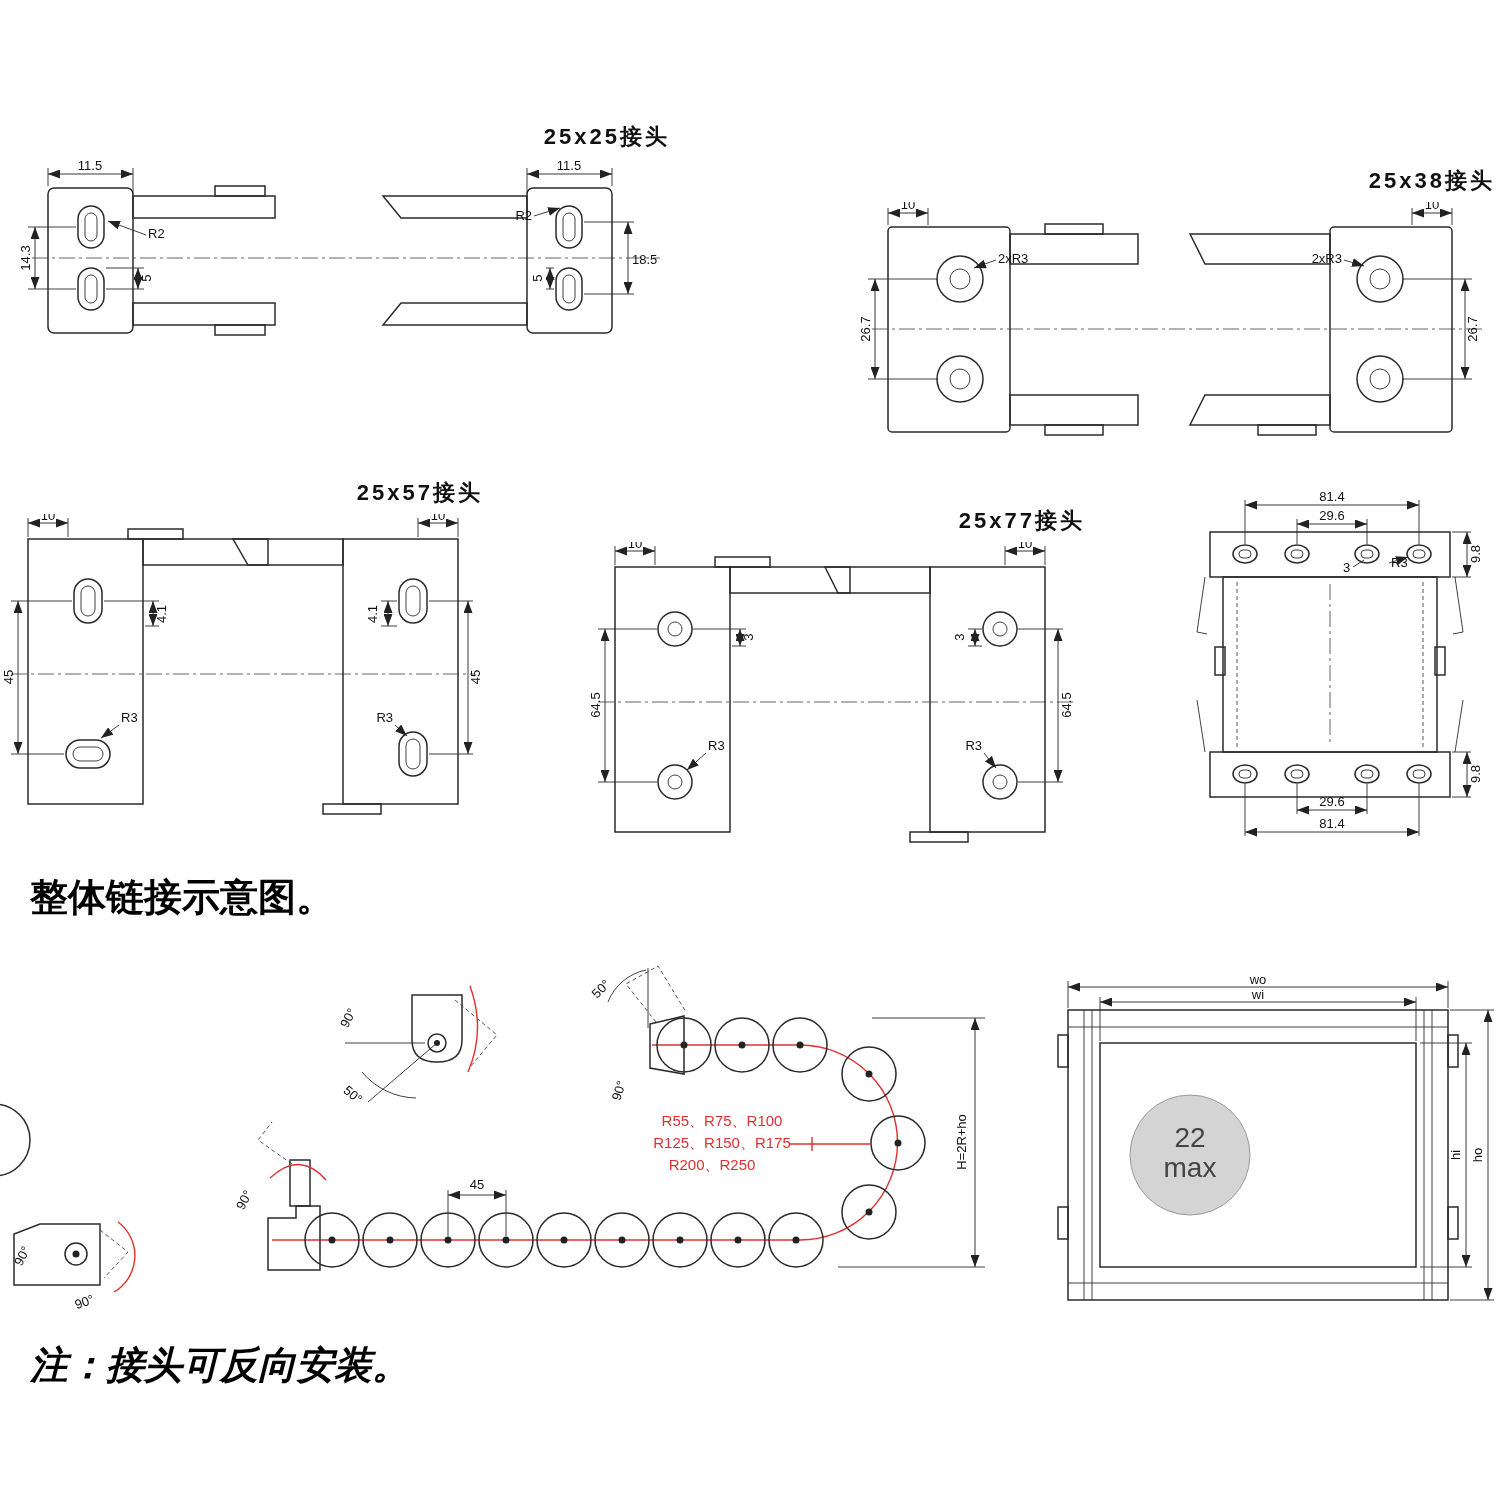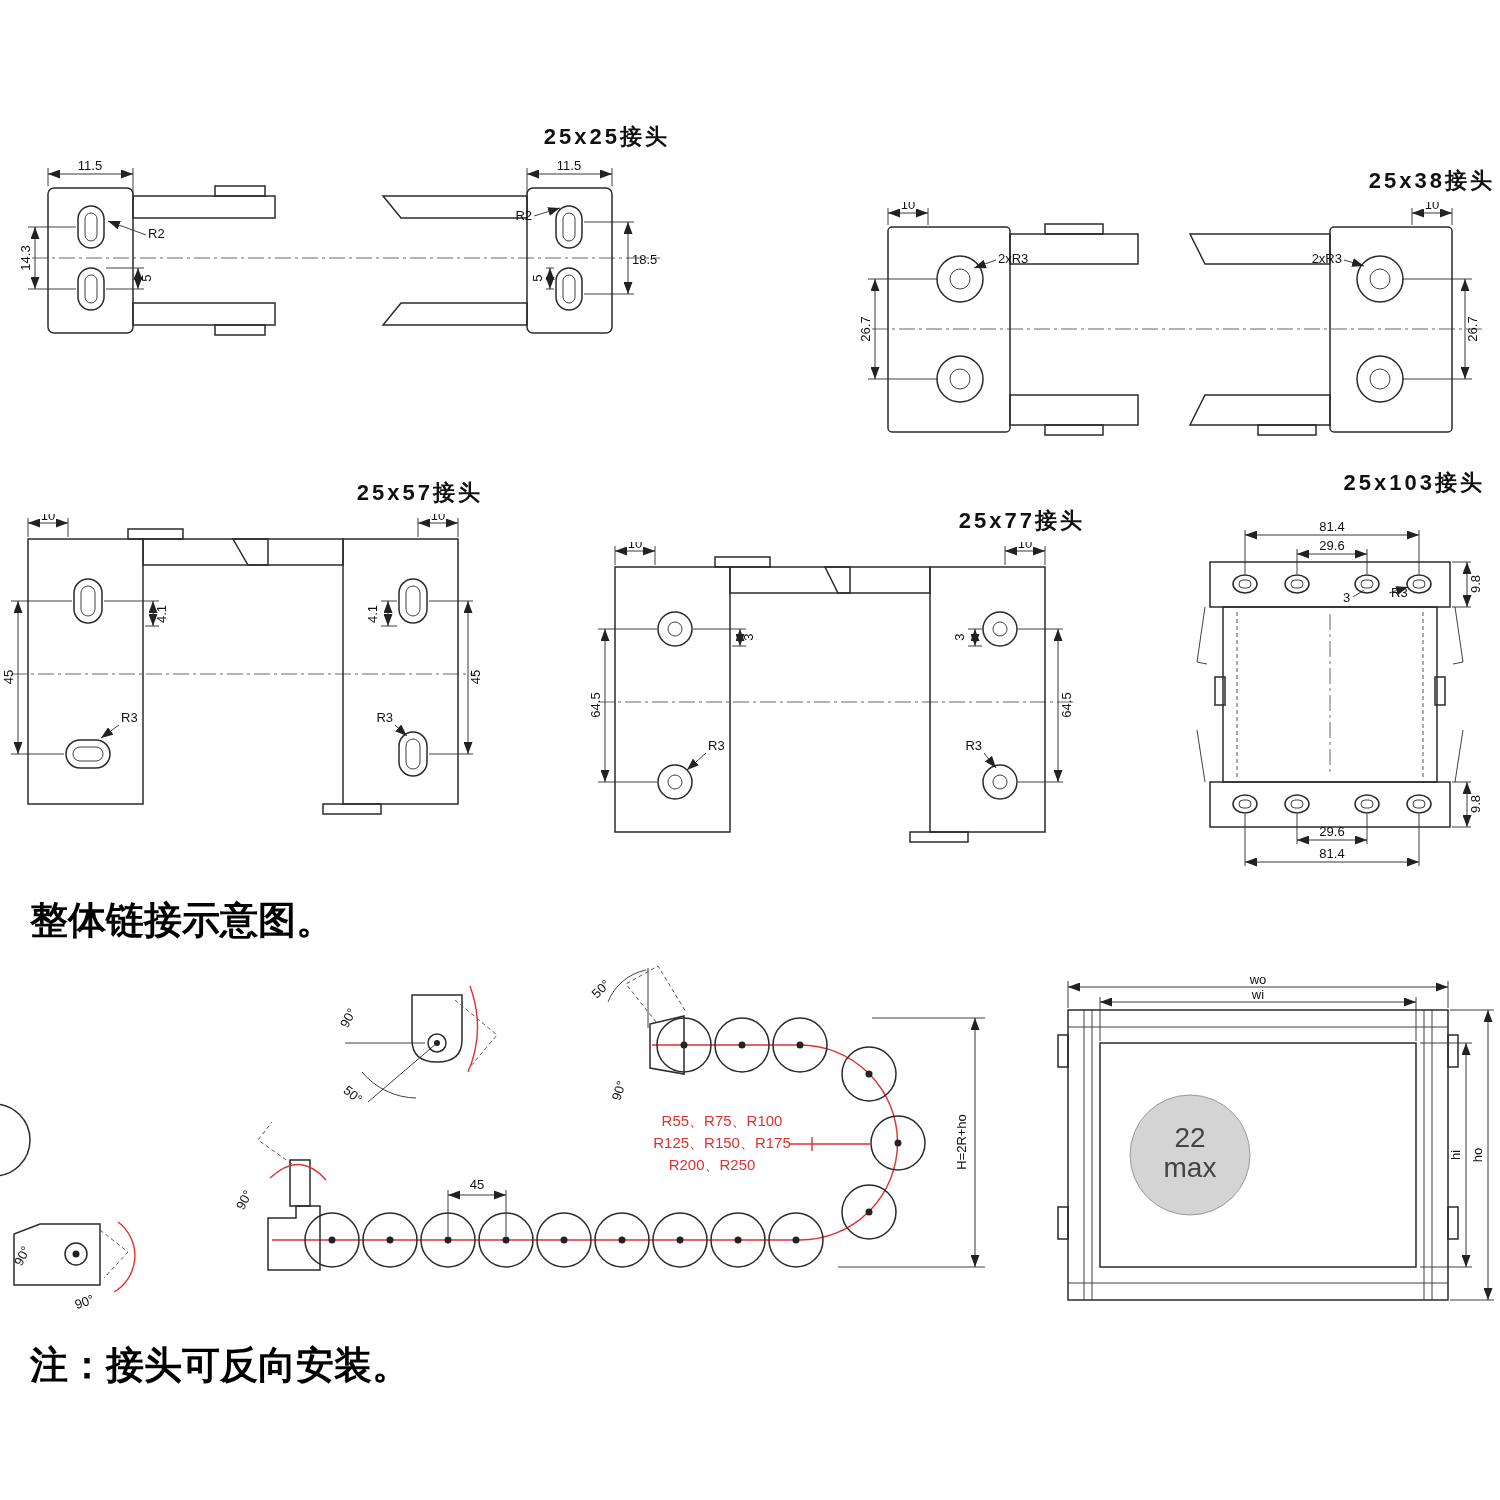--- a/index.html
+++ b/index.html
@@ -236,21 +236,20 @@
       <line x1="428" y1="240" x2="473" y2="240" class="thin"></line>
       <line x1="468" y1="87" x2="468" y2="240" class="dim" marker-start="url(#as)" marker-end="url(#ae)"></line>
       <text transform="rotate(-90,481,163)" x="481" y="163" class="d" text-anchor="middle">64.5</text>
       <text x="392" y="208" text-anchor="end" class="d">R3</text>
       <line x1="394" y1="211" x2="406" y2="226" class="thin" marker-end="url(#ae)"></line>
     </g>
   </svg>
 </div>
 
 <div class="fig" style="left:1175px;top:468px;width:310px;">
-  <div class="fig-title">25x103接头</div>
   <svg width="310" height="400" viewBox="0 0 310 400" style="margin-top:4px">
     <g>
       <rect x="35" y="60" width="240" height="45" class="s"></rect>
       <path d="M30,105 L22,160 L32,162" class="thin"></path>
       <path d="M280,105 L288,160 L278,162" class="thin"></path>
       <ellipse cx="70" cy="82" rx="12" ry="9" class="s"></ellipse>
         <rect x="64" y="78" width="12" height="8" rx="4" class="thin"></rect>
       <ellipse cx="122" cy="82" rx="12" ry="9" class="s"></ellipse>
         <rect x="116" y="78" width="12" height="8" rx="4" class="thin"></rect>
       <ellipse cx="192" cy="82" rx="12" ry="9" class="s"></ellipse>
@@ -301,21 +300,21 @@
       <line x1="70" y1="360" x2="244" y2="360" class="dim" marker-start="url(#as)" marker-end="url(#ae)"></line>
       <text x="157" y="356" class="d" text-anchor="middle">81.4</text>
       <line x1="277" y1="280" x2="296" y2="280" class="thin"></line>
       <line x1="277" y1="325" x2="296" y2="325" class="thin"></line>
       <line x1="292" y1="280" x2="292" y2="325" class="dim" marker-start="url(#as)" marker-end="url(#ae)"></line>
       <text transform="rotate(-90,305,302)" x="305" y="302" class="d" text-anchor="middle">9.8</text>
     </g>
   </svg>
 </div>
 
-<div class="heading" style="left:30px;top:895px;">整体链接示意图。</div>
+<div class="heading" style="left:30px;top:872px;">整体链接示意图。</div>
 
 <svg class="fig" style="left:0;top:940px;" width="1040" height="400" viewBox="0 0 1040 400">
   <g>
     <line x1="272" y1="300" x2="800" y2="300" class="red"></line>
     <line x1="652" y1="105" x2="800" y2="105" class="red"></line>
     <path d="M800,105 A97.5,97.5 0 0 1 800,300" class="red"></path>
     <circle cx="332" cy="300" r="27" class="s"></circle>
       <circle cx="332" cy="300" r="3.5" class="dot"></circle>
     <circle cx="390" cy="300" r="27" class="s"></circle>
       <circle cx="390" cy="300" r="3.5" class="dot"></circle>
@@ -437,13 +436,13 @@
     <line x1="380" y1="292" x2="432" y2="292" class="thin"></line>
     <line x1="426" y1="68" x2="426" y2="292" class="dim" marker-start="url(#as)" marker-end="url(#ae)"></line>
     <text transform="rotate(-90,420,180)" x="420" y="180" class="d" text-anchor="middle">hi</text>
     <line x1="410" y1="35" x2="454" y2="35" class="thin"></line>
     <line x1="410" y1="325" x2="454" y2="325" class="thin"></line>
     <line x1="448" y1="35" x2="448" y2="325" class="dim" marker-start="url(#as)" marker-end="url(#ae)"></line>
     <text transform="rotate(-90,442,180)" x="442" y="180" class="d" text-anchor="middle">ho</text>
   </g>
 </svg>
 
-<div class="heading" style="left:30px;top:1340px;">注：接头可反向安装。</div>
+<div class="heading" style="left:30px;top:1340px;font-style:italic;">注：接头可反向安装。</div>
 
 </body></html>

